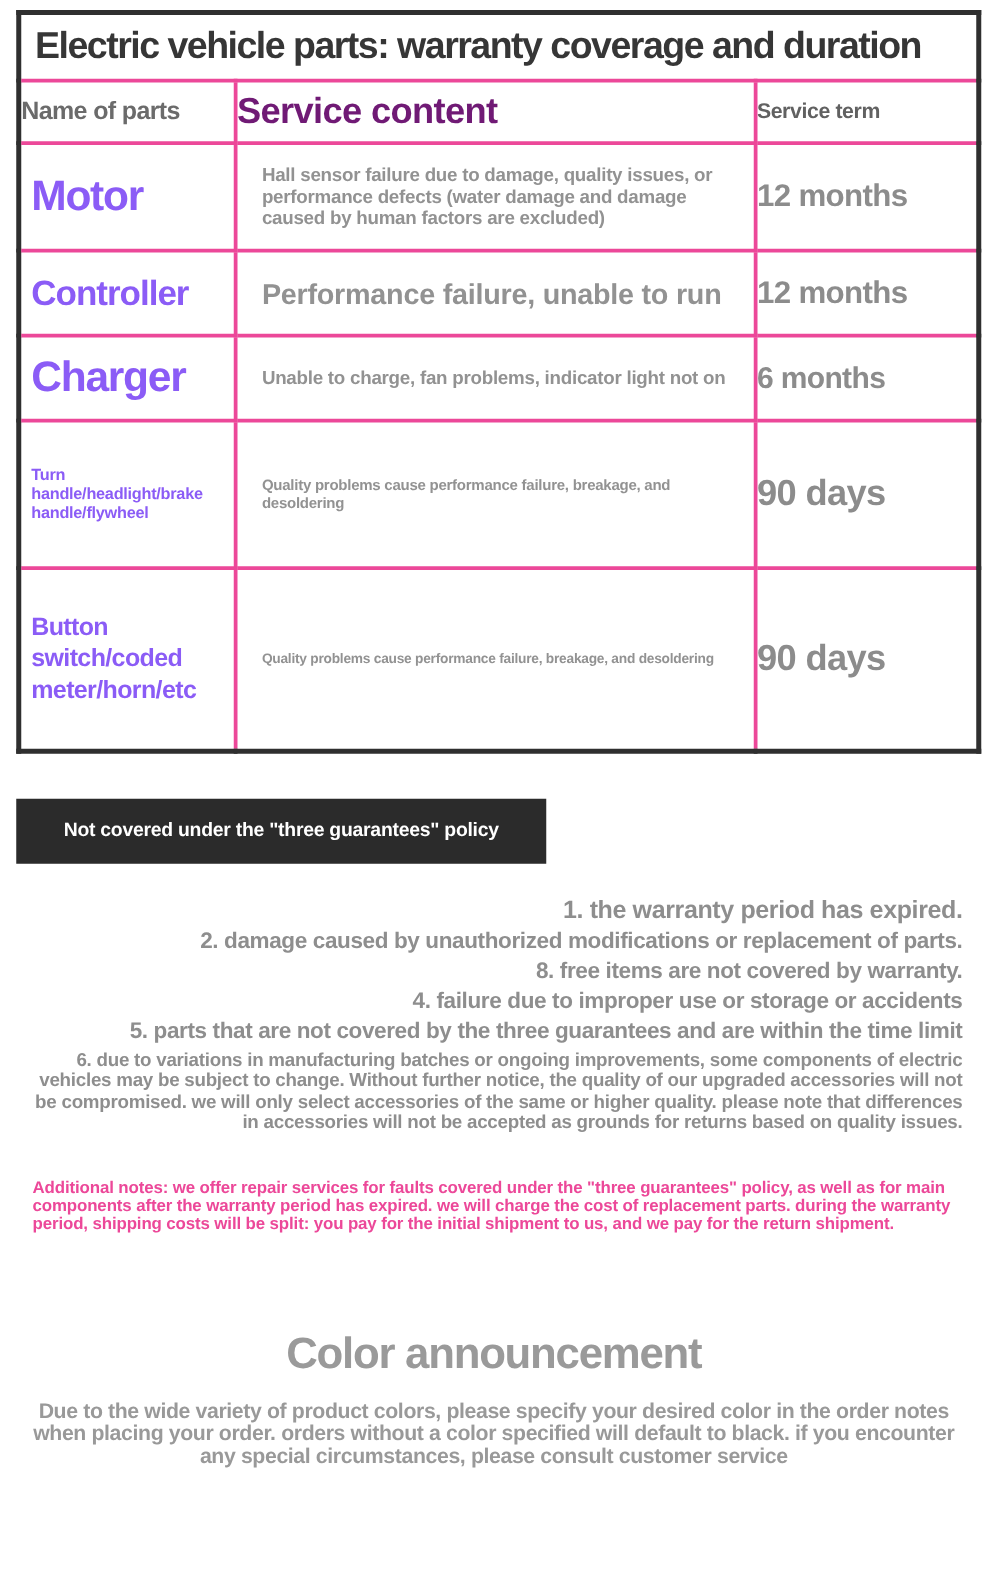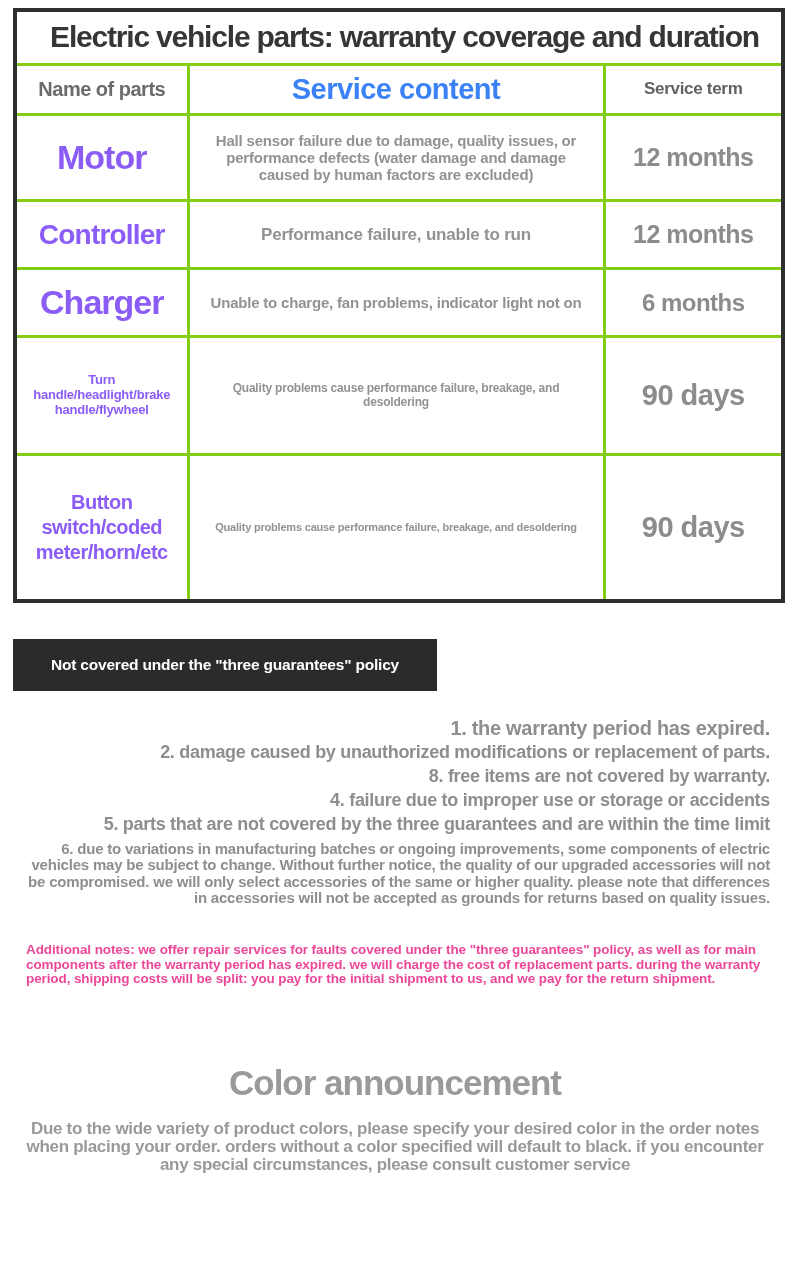--- a/index.html
+++ b/index.html
@@ -11,49 +11,48 @@
   }
   
   table.warranty {
     border-collapse: collapse;
     table-layout: fixed;
     width: 768px;
     margin: 8px 0 0 13px;
     border: 4px solid #2f2f2f;
   }
   table.warranty td {
-    border: 3px solid #84cc16;
-    text-align: center;
+    border: 3px solid #ec4899;
     vertical-align: middle;
     font-weight: bold;
     overflow: hidden;
   }
   td.title-cell {
     height: 54px;
     text-align: left;
     padding-left: 11px;
     font-size: 30px;
     letter-spacing: -1.2px;
     color: #363636;
     white-space: nowrap;
   }
   td.hdr-parts   { height: 50px; font-size: 20px; color: #6b6b6b; letter-spacing: -0.5px; }
-  td.hdr-content { font-size: 29px; color: #3b82f6; letter-spacing: -0.5px; }
+  td.hdr-content { font-size: 29px; color: #701a75; letter-spacing: -0.5px; }
   td.hdr-term    { font-size: 17px; color: #616161; letter-spacing: -0.3px; }
 
   td.part { color: #8b5cf6; padding: 0 8px; }
   .part-xl { font-size: 34px; letter-spacing: -1px; }
   .part-lg { font-size: 28px; letter-spacing: -0.8px; }
   .part-md { font-size: 20px; letter-spacing: -0.5px; line-height: 1.25; }
   .part-sm { font-size: 13px; letter-spacing: -0.2px; line-height: 1.15; }
 
   td.content { color: #929292; padding: 16px 20px; line-height: 1.15; letter-spacing: -0.2px; overflow-wrap: break-word; }
   .content-1 { font-size: 15px; }
   .content-2 { font-size: 14px; }
-  .content-3 { font-size: 17px; }
+  .content-3 { font-size: 23px; }
   .content-4 { font-size: 15px; }
   .content-5 { font-size: 12px; }
   .content-6 { font-size: 11px; }
 
   td.term { color: #8c8c8c; letter-spacing: -0.5px; }
   .term-md { font-size: 25px; }
   .term-sm { font-size: 24px; }
   .term-xl { font-size: 29px; }
 
   tr.r1 td, tr.r2 td { height: 70px; }

